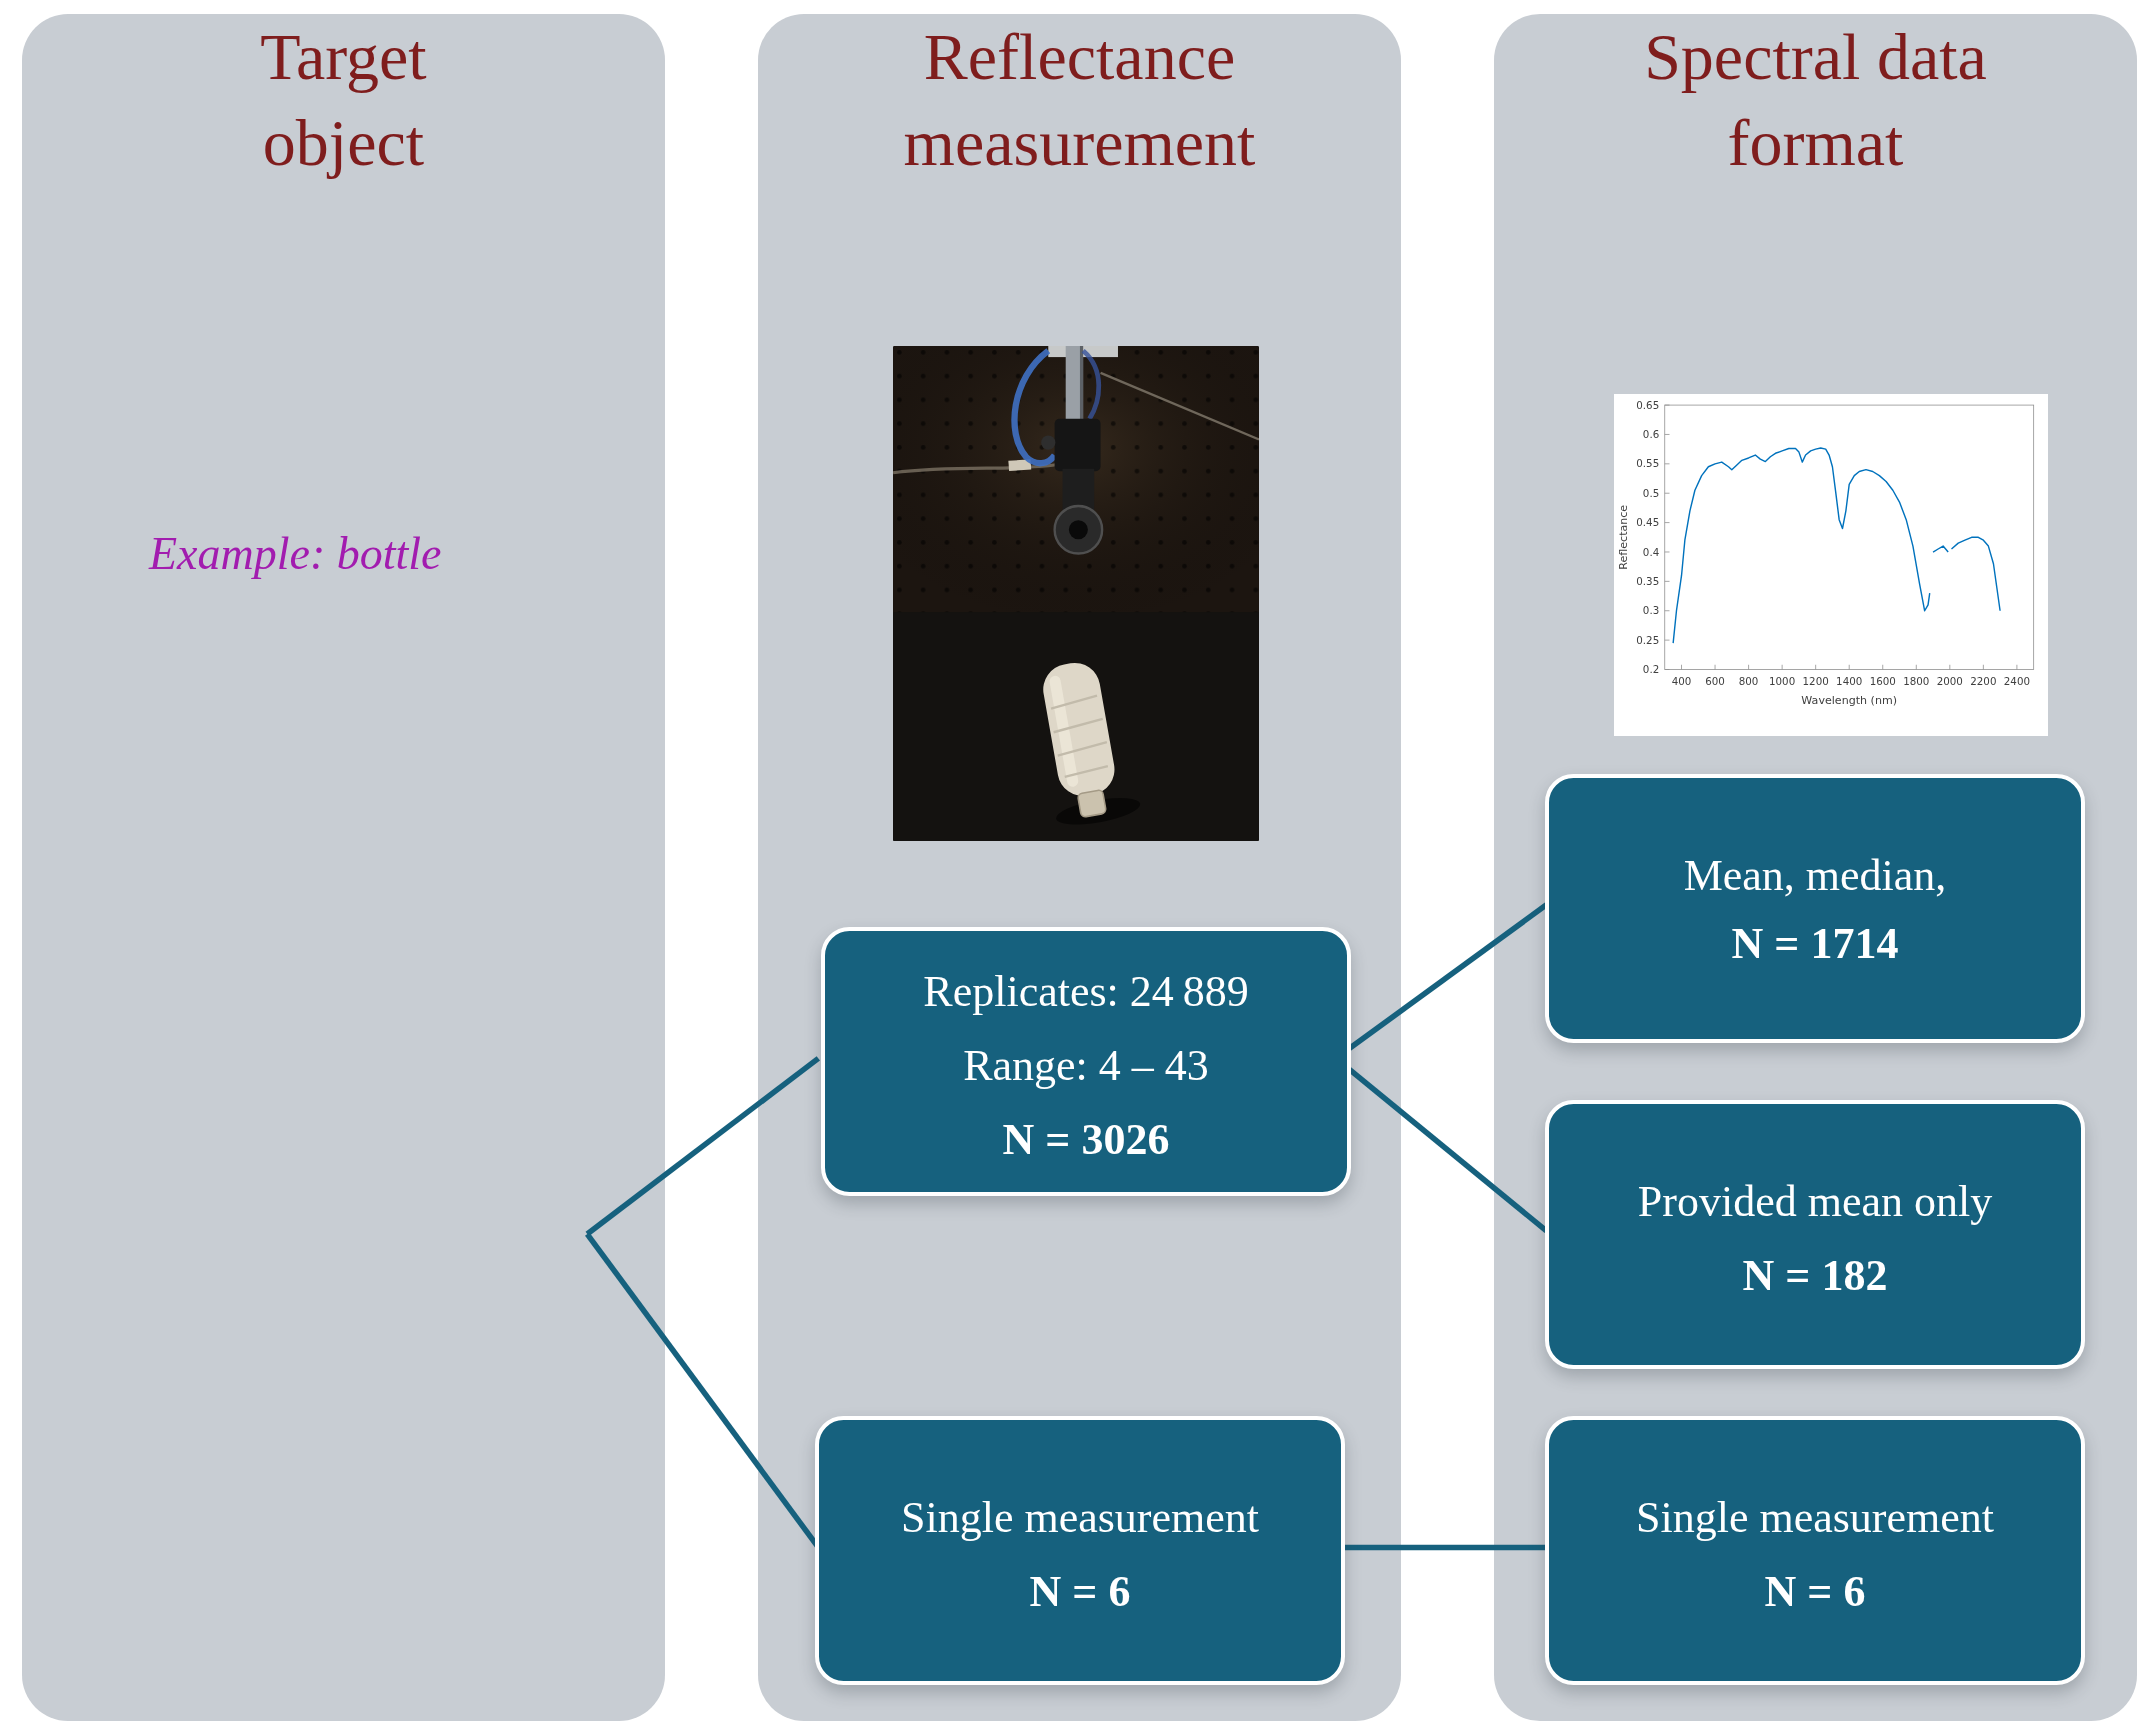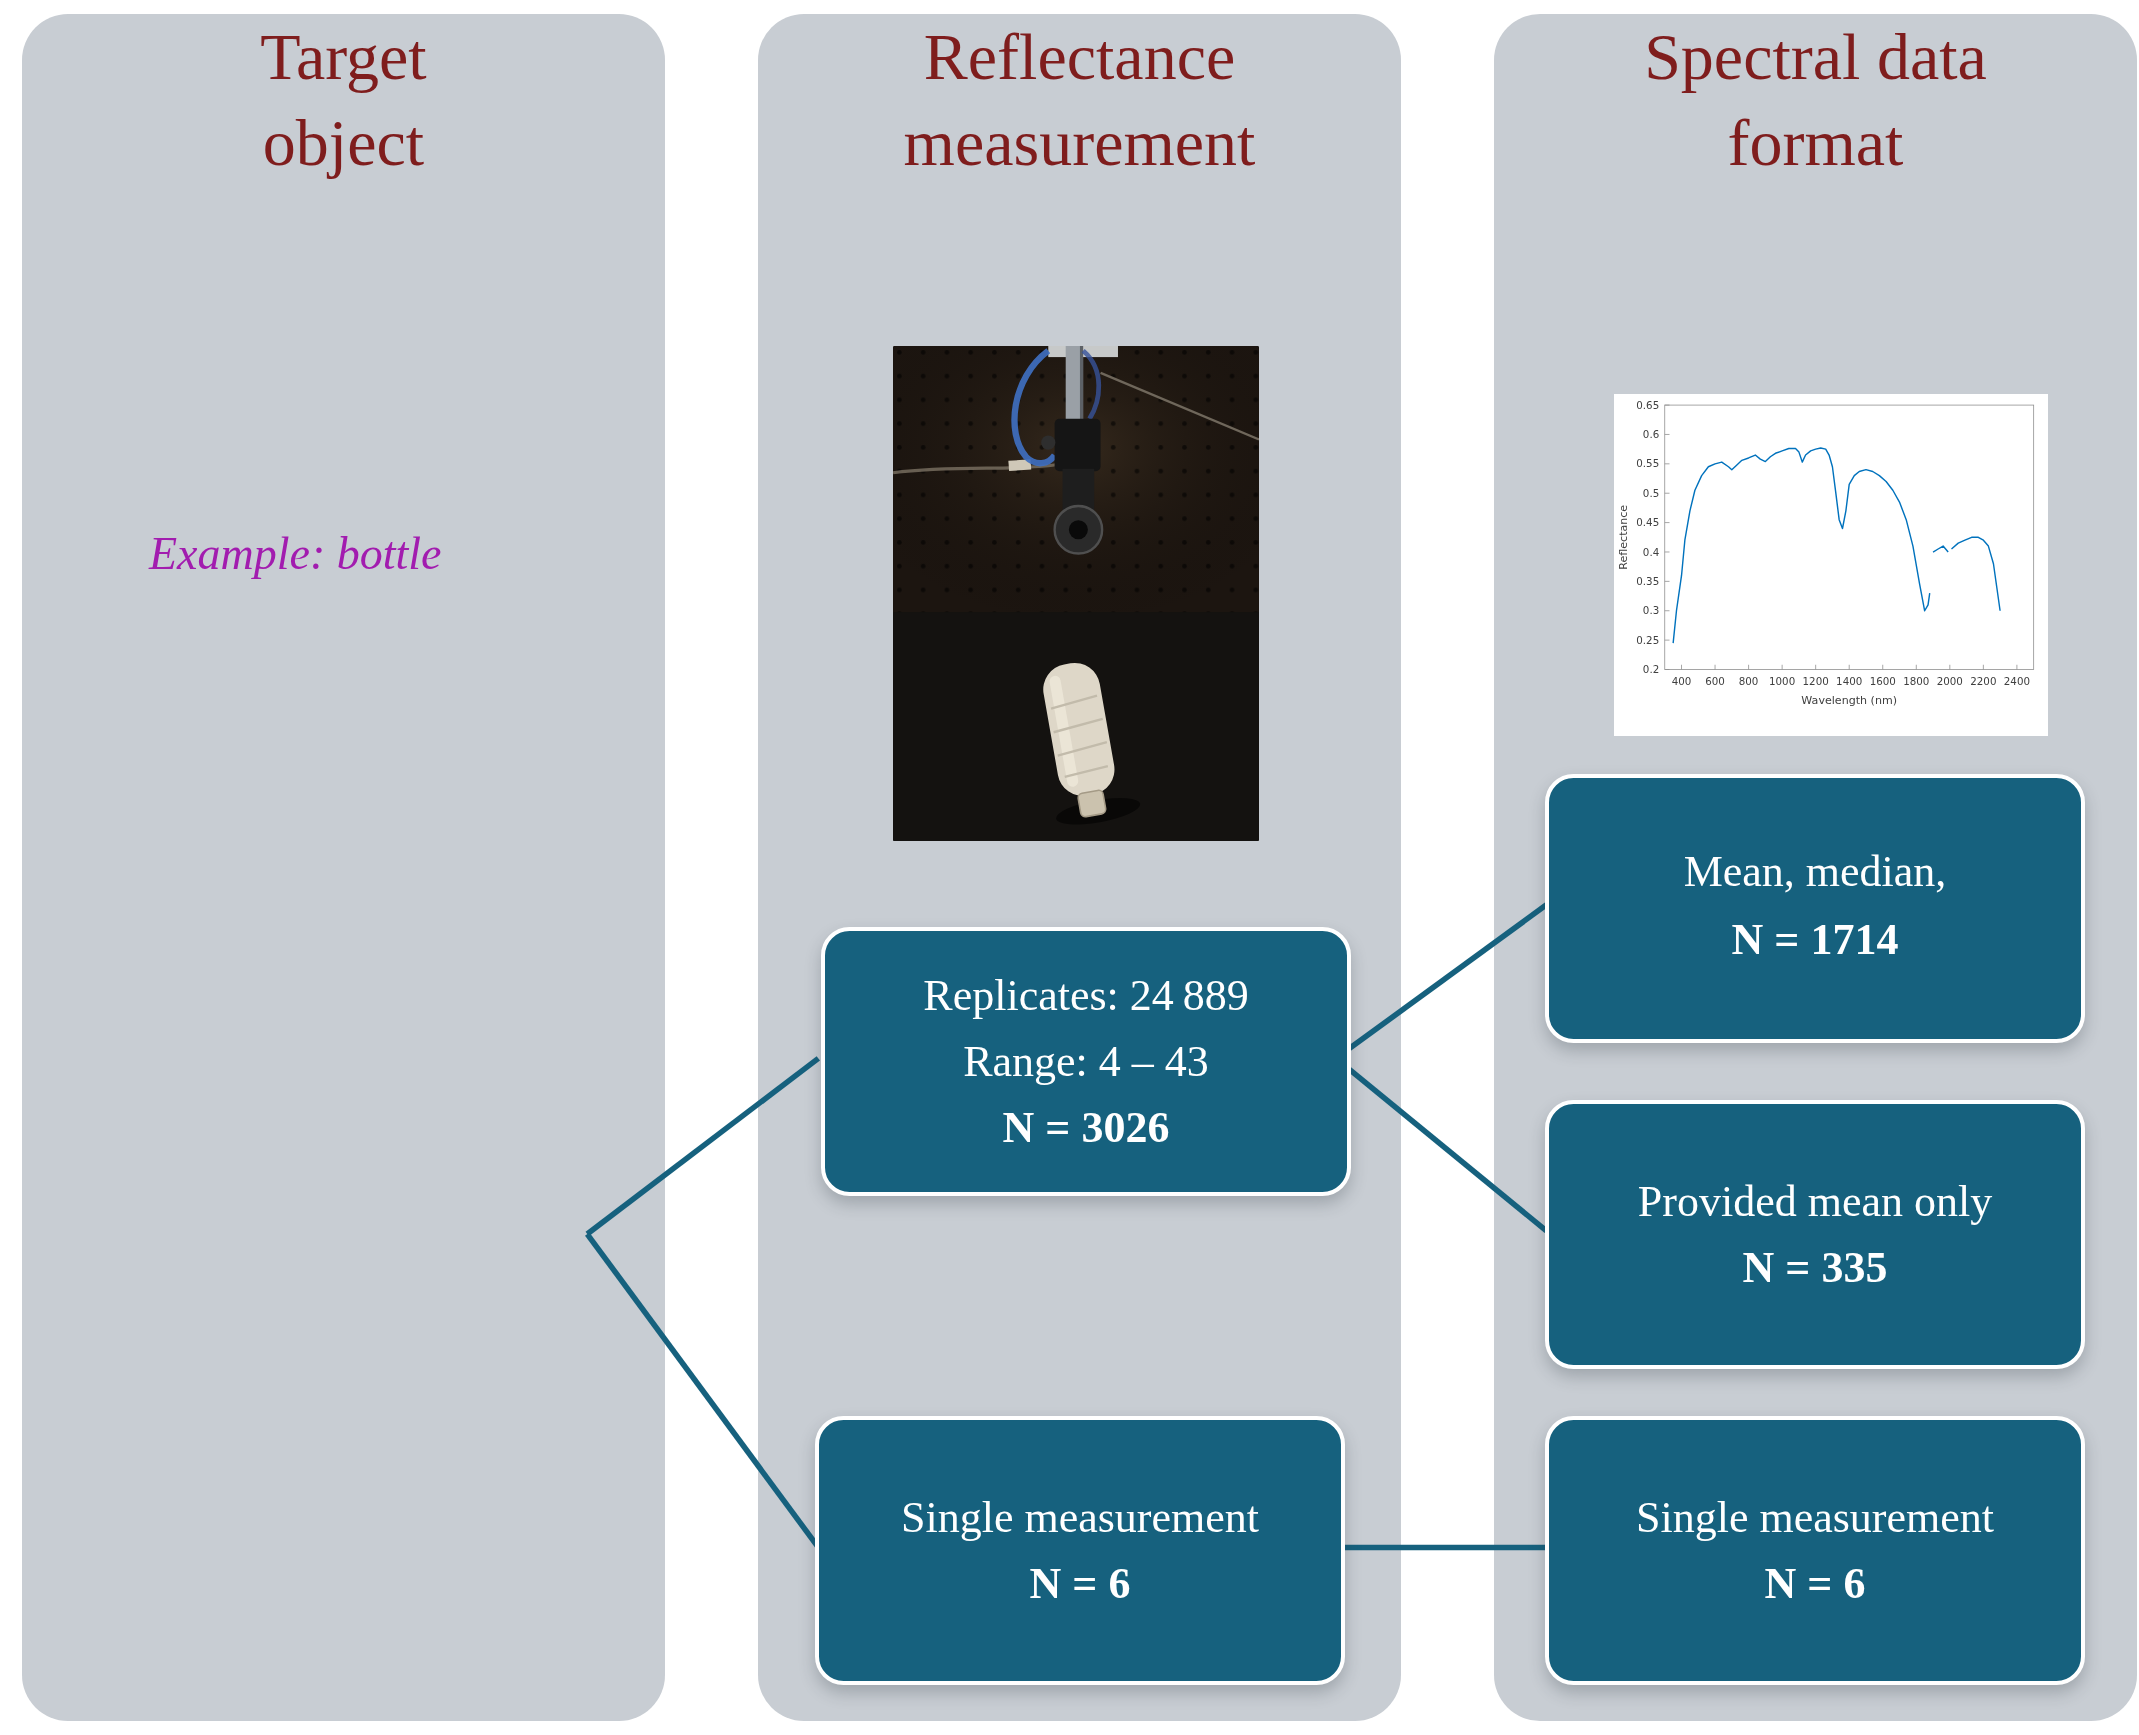--- a/index.html
+++ b/index.html
@@ -10,21 +10,21 @@
   #col-target{left:22px;} #col-measure{left:758px;} #col-format{left:1494px;}
   .connectors{position:absolute;left:0;top:0;z-index:1;}
   .connectors line{stroke:var(--connector,#16617e);stroke-width:7;}
   .title{text-align:center;font-size:66px;line-height:1.3;color:#7f1d1d;}
   .example{position:absolute;left:127px;top:513px;font-size:46px;color:#a21caf;font-style:italic;}
   .tealbox{position:absolute;z-index:2;background:var(--box,#16617e);
            border:4px solid #ffffff;border-radius:28.5px;color:#fff;
            display:flex;flex-direction:column;align-items:center;justify-content:center;
            text-align:center;font-size:44px;line-height:1.5;
            box-shadow:0 8px 16px rgba(40,50,60,.25);}
-  .boxline{white-space:nowrap;}
+  .boxline{white-space:nowrap;margin-top:8px;}
   .tight{line-height:1.25;}
   .bold{font-weight:700;}
   .nline{margin-top:8px;}
   
   #samples-box{left:27px;top:1092px;width:538px;height:255px;}
   #replicates-box{left:63px;top:913px;width:522px;height:261px;}
   #single-measure-box{left:57px;top:1402px;width:522px;height:261px;}
   #mean-box{left:51px;top:760px;width:532px;height:261px;}
   #provided-box{left:51px;top:1086px;width:532px;height:261px;text-align:right;}
   #single-format-box{left:51px;top:1402px;width:532px;height:261px;}
@@ -169,21 +169,21 @@
         </svg>
     </div>
 
     <div class="tealbox" id="mean-box">
       <div class="boxline tight">Mean, median,</div>
       <div class="boxline bold nline">N = 1714</div>
     </div>
 
     <div class="tealbox" id="provided-box">
       <div class="boxline">Provided mean only</div>
-      <div class="boxline bold">N = 335</div>
+      <div class="boxline bold">N = 182</div>
     </div>
 
     <div class="tealbox" id="single-format-box">
       <div class="boxline">Single measurement</div>
       <div class="boxline bold">N = 6</div>
     </div>
   </section>
 
 </div>
 

